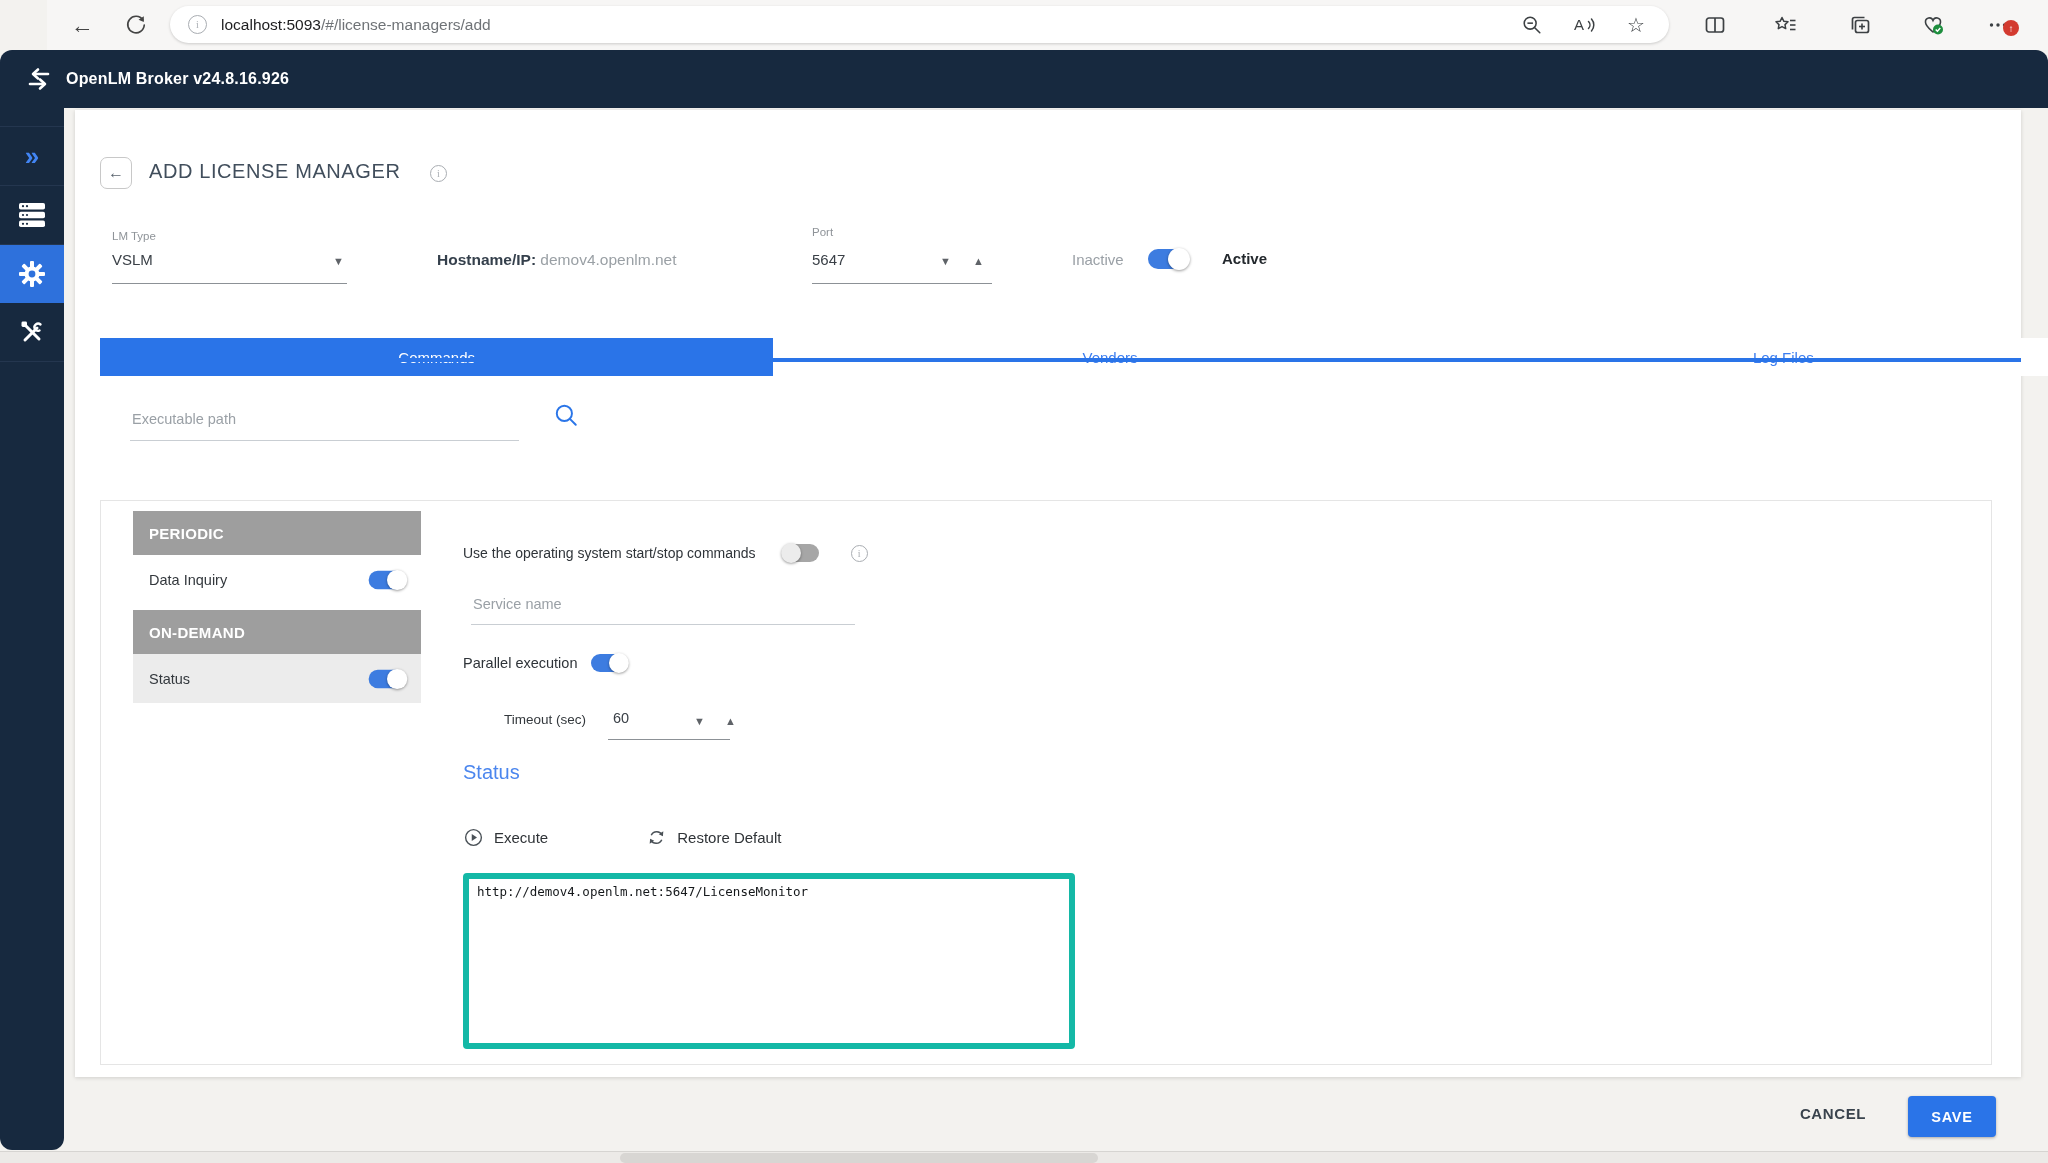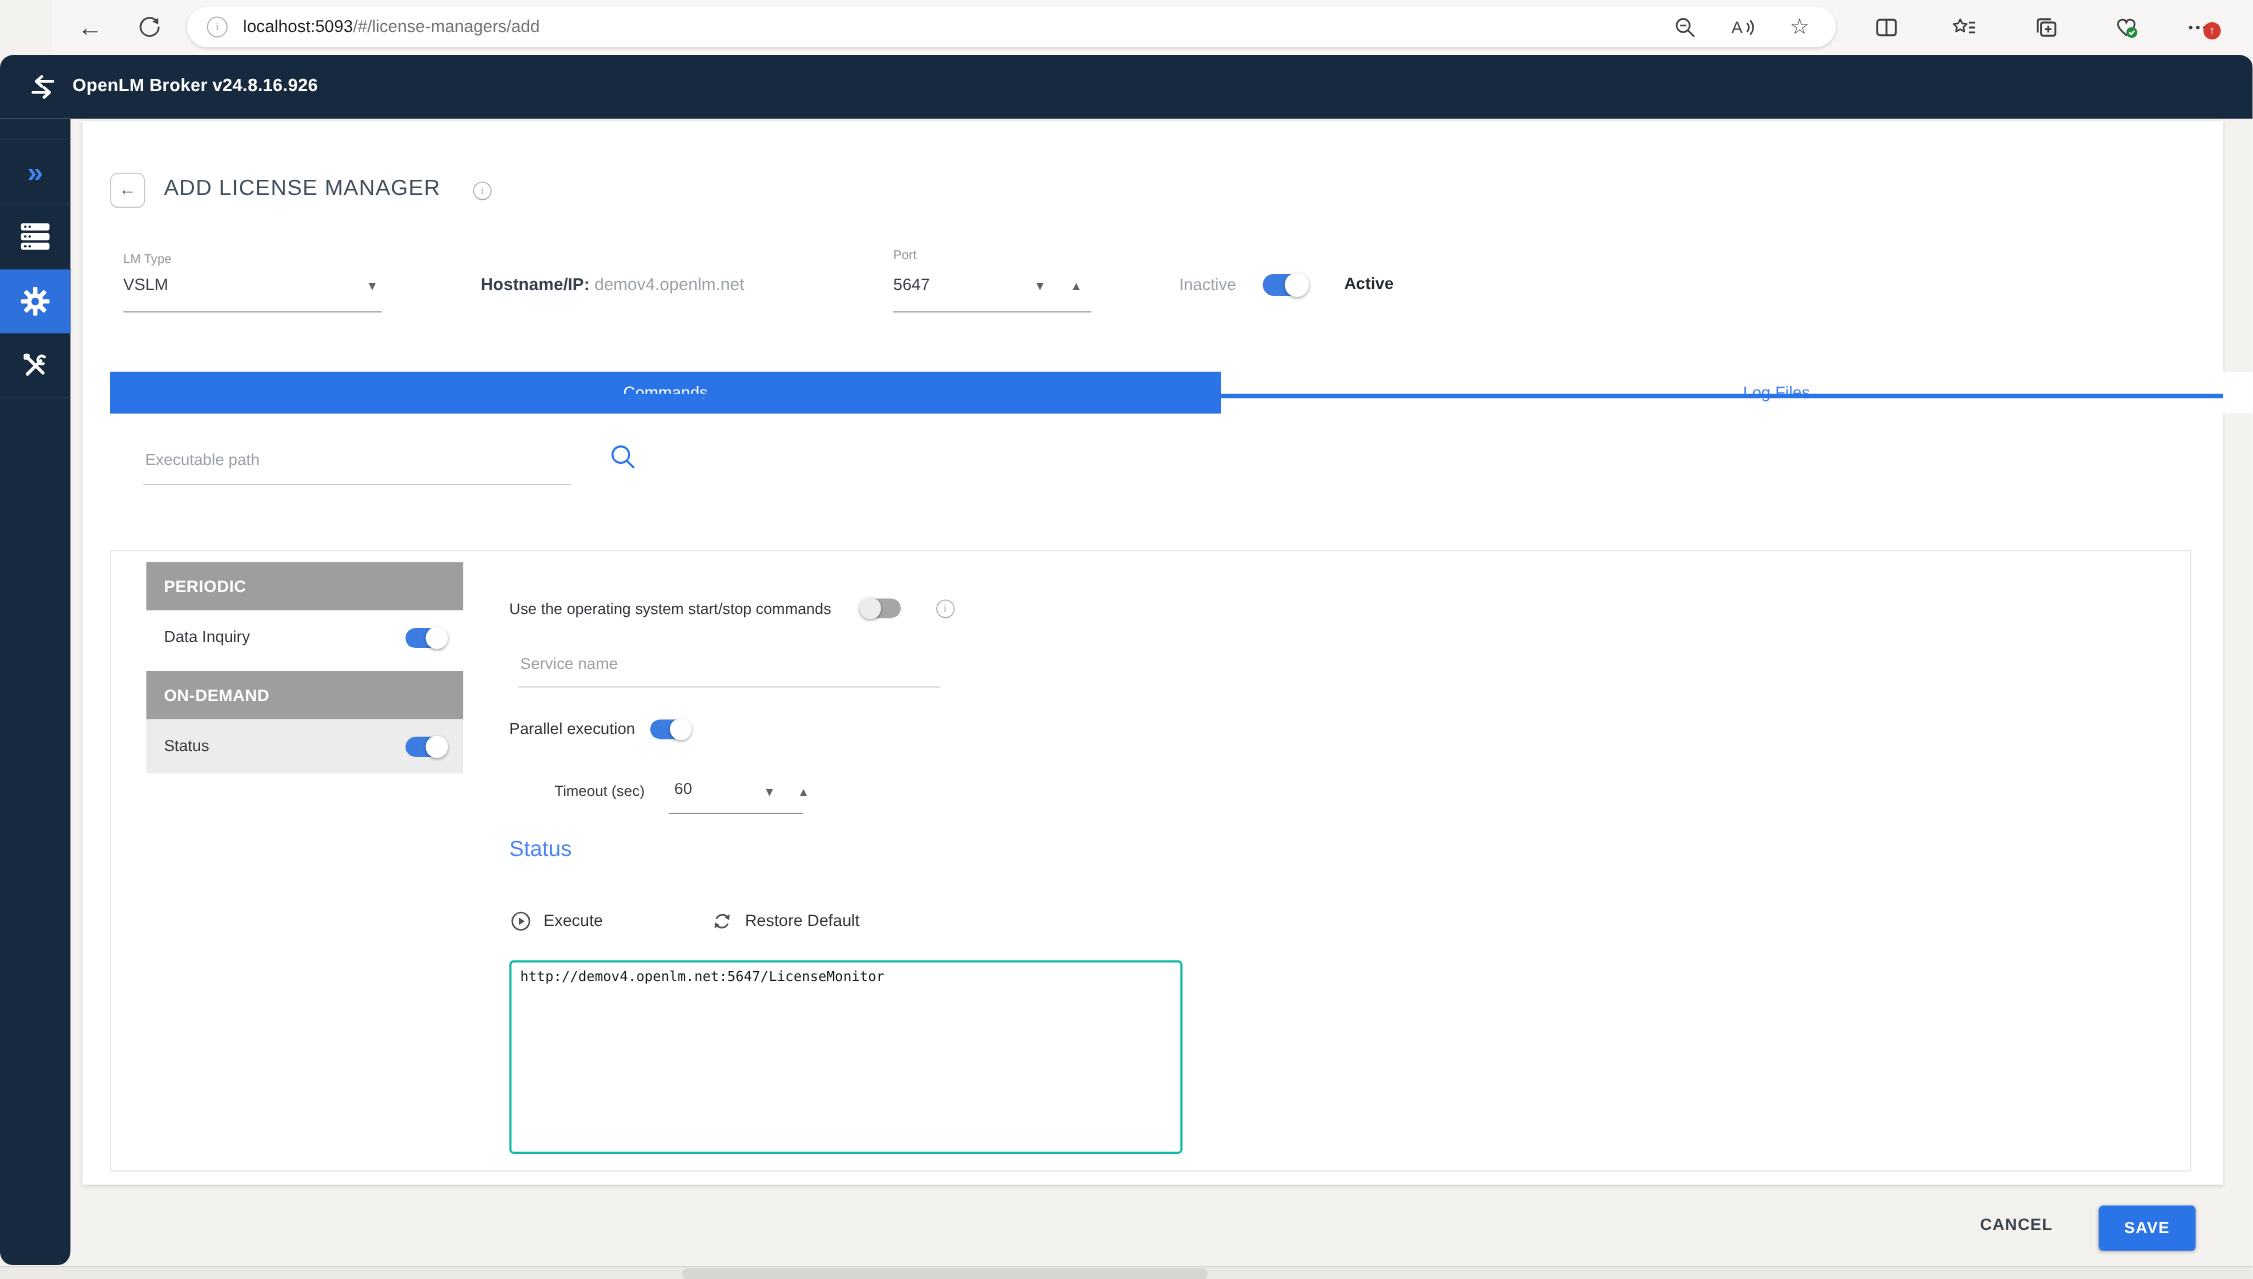--- a/index.html
+++ b/index.html
@@ -93,21 +93,21 @@
   .parallel-row .par-label{font-size:14.5px;color:#2f3439;}
   .parallel-row .toggle{margin-left:12px;transform:scale(0.9);}
   .timeout-label{position:absolute;left:403px;top:211px;font-size:13.5px;color:#33383c;}
   .timeout-value{position:absolute;left:512px;top:209px;font-size:14.5px;color:#3a4047;cursor:text;}
   .timeout-underline{position:absolute;left:507px;top:238px;width:122px;height:1px;background:#8c9196;}
   .section-title{position:absolute;left:362px;top:260px;font-size:20px;color:#4b86ee;}
   .action-row{position:absolute;left:362px;top:318px;height:36px;display:flex;align-items:center;}
   .action-btn{display:flex;align-items:center;cursor:pointer;}
   .action-btn .a-label{font-size:15px;color:#2f3337;margin-left:10px;}
   .restore{margin-left:98px;}
-  .cmd-textarea{position:absolute;left:362px;top:372px;width:612px;height:176px;box-sizing:border-box;border:2px solid #14b8a6;border-radius:4px;padding:5px 8px;font-family:"DejaVu Sans Mono",monospace;font-size:12.5px;color:#15181b;resize:none;outline:none;background:#fff;}
+  .cmd-textarea{position:absolute;left:362px;top:372px;width:612px;height:176px;box-sizing:border-box;border:6px solid #14b8a6;border-radius:4px;padding:5px 8px;font-family:"DejaVu Sans Mono",monospace;font-size:12.5px;color:#15181b;resize:none;outline:none;background:#fff;}
 
   
   .cancel-btn{position:absolute;left:1790px;top:1105px;width:86px;text-align:center;font-size:15px;color:#39434d;letter-spacing:0.6px;font-weight:bold;cursor:pointer;}
   .save-btn{position:absolute;left:1908px;top:1096px;width:88px;height:41px;background:#2a74e8;border-radius:4px;color:#ffffff;font-size:14.5px;font-weight:bold;letter-spacing:0.8px;display:flex;align-items:center;justify-content:center;box-shadow:0 1px 3px rgba(0,0,0,0.3);cursor:pointer;}
 
   
   .hscroll{position:absolute;left:0;top:1151px;width:2048px;height:12px;background:#eceae7;border-top:1px solid #d6d4d1;}
   .hscroll .thumb{position:absolute;left:620px;top:1px;width:478px;height:10px;background:#d8d6d3;border-radius:5px;cursor:grab;}
 
   svg{display:block;}
@@ -264,20 +264,21 @@
     <div class="underline" style="left:737px;top:173px;width:180px;"></div>
 
     <div class="lbl-inactive">Inactive</div>
     <div class="toggle on main-toggle">
         <span class="knob"></span>
       </div>
     <div class="lbl-active">Active</div>
 
     <div class="tabs">
       <div class="tab active">Commands</div>
+      <div class="tab">Vendors</div>
       <div class="tab">Log Files</div>
     </div>
     <div class="tabs-bar"></div>
 
     <input class="line-input exec-input" placeholder="Executable path" style="">
     <div class="search-icon">
       <svg width="26" height="26" viewBox="0 0 24 24">
           <circle cx="10.5" cy="10.5" r="7" fill="none" stroke="#2a75e8" stroke-width="1.8"></circle>
           <line x1="15.8" y1="15.8" x2="21" y2="21" stroke="#2a75e8" stroke-width="1.8" stroke-linecap="round"></line>
         </svg>

